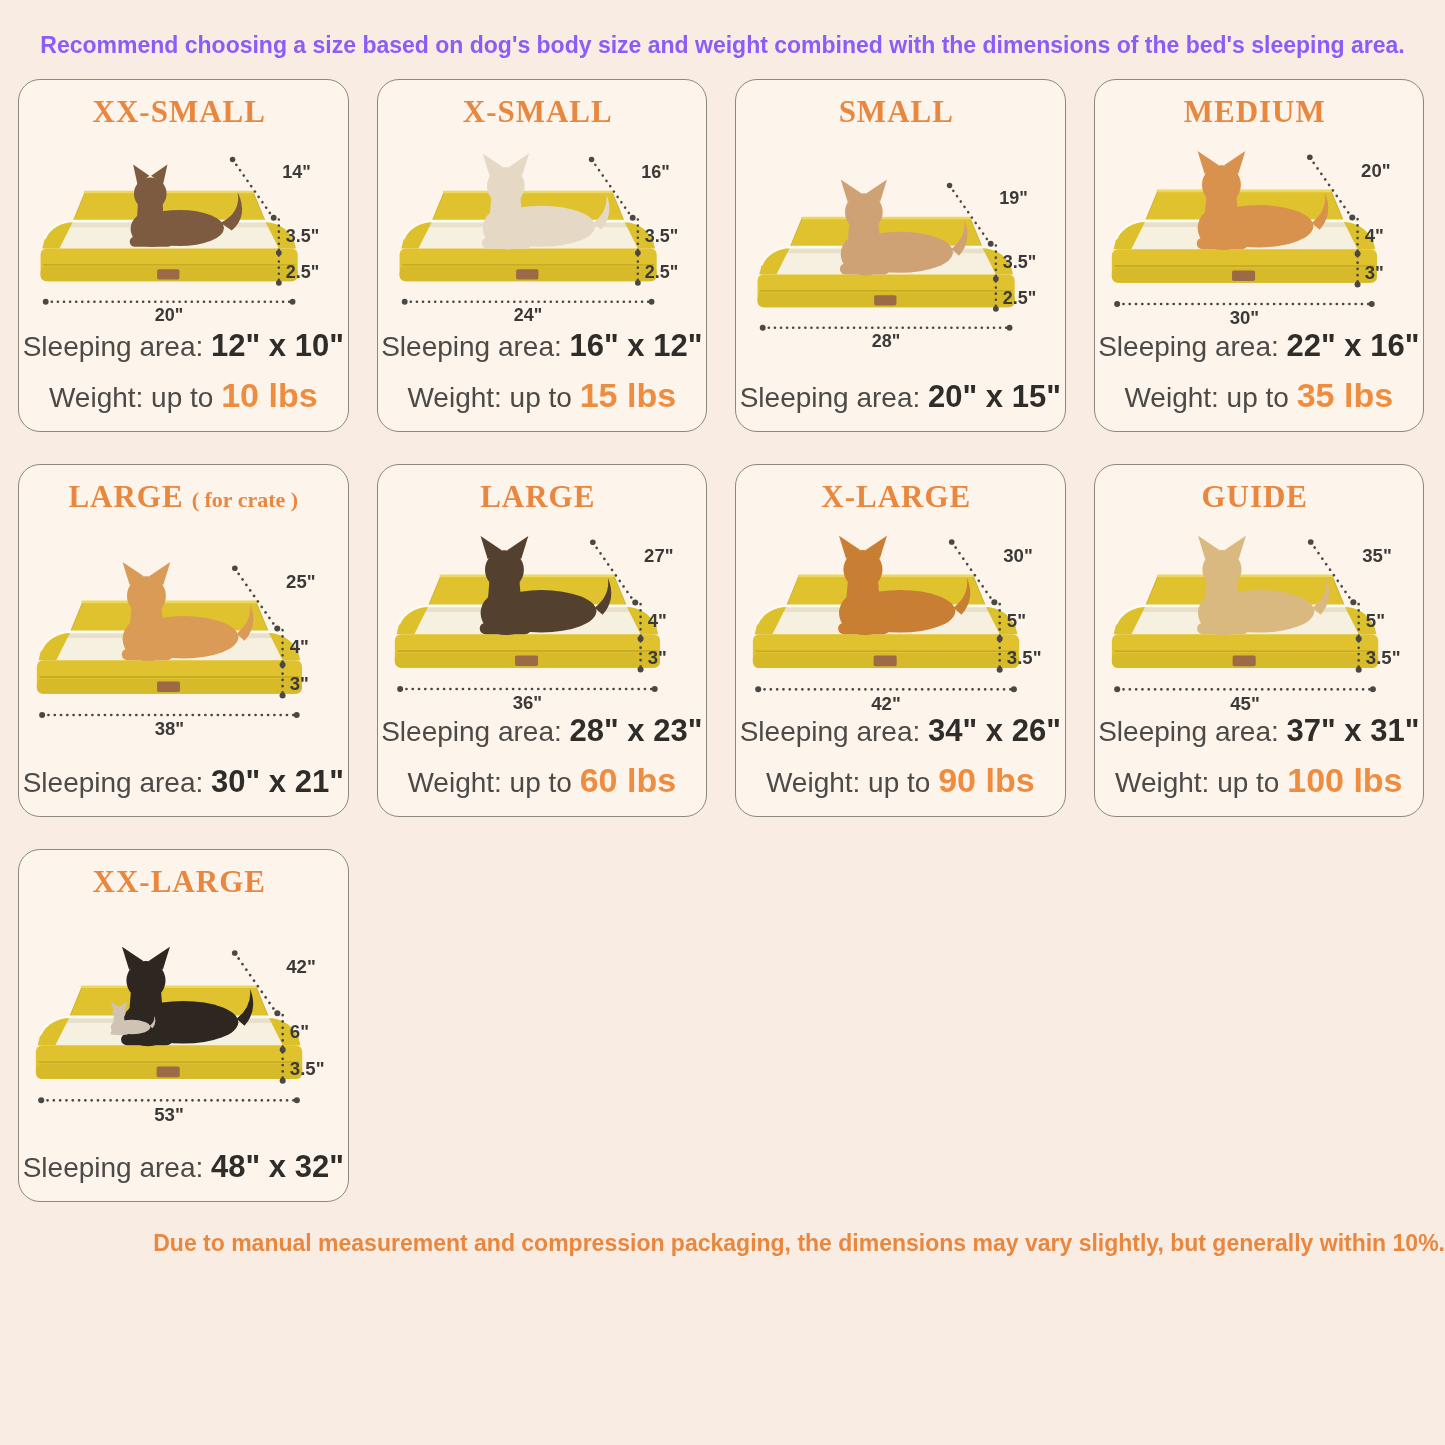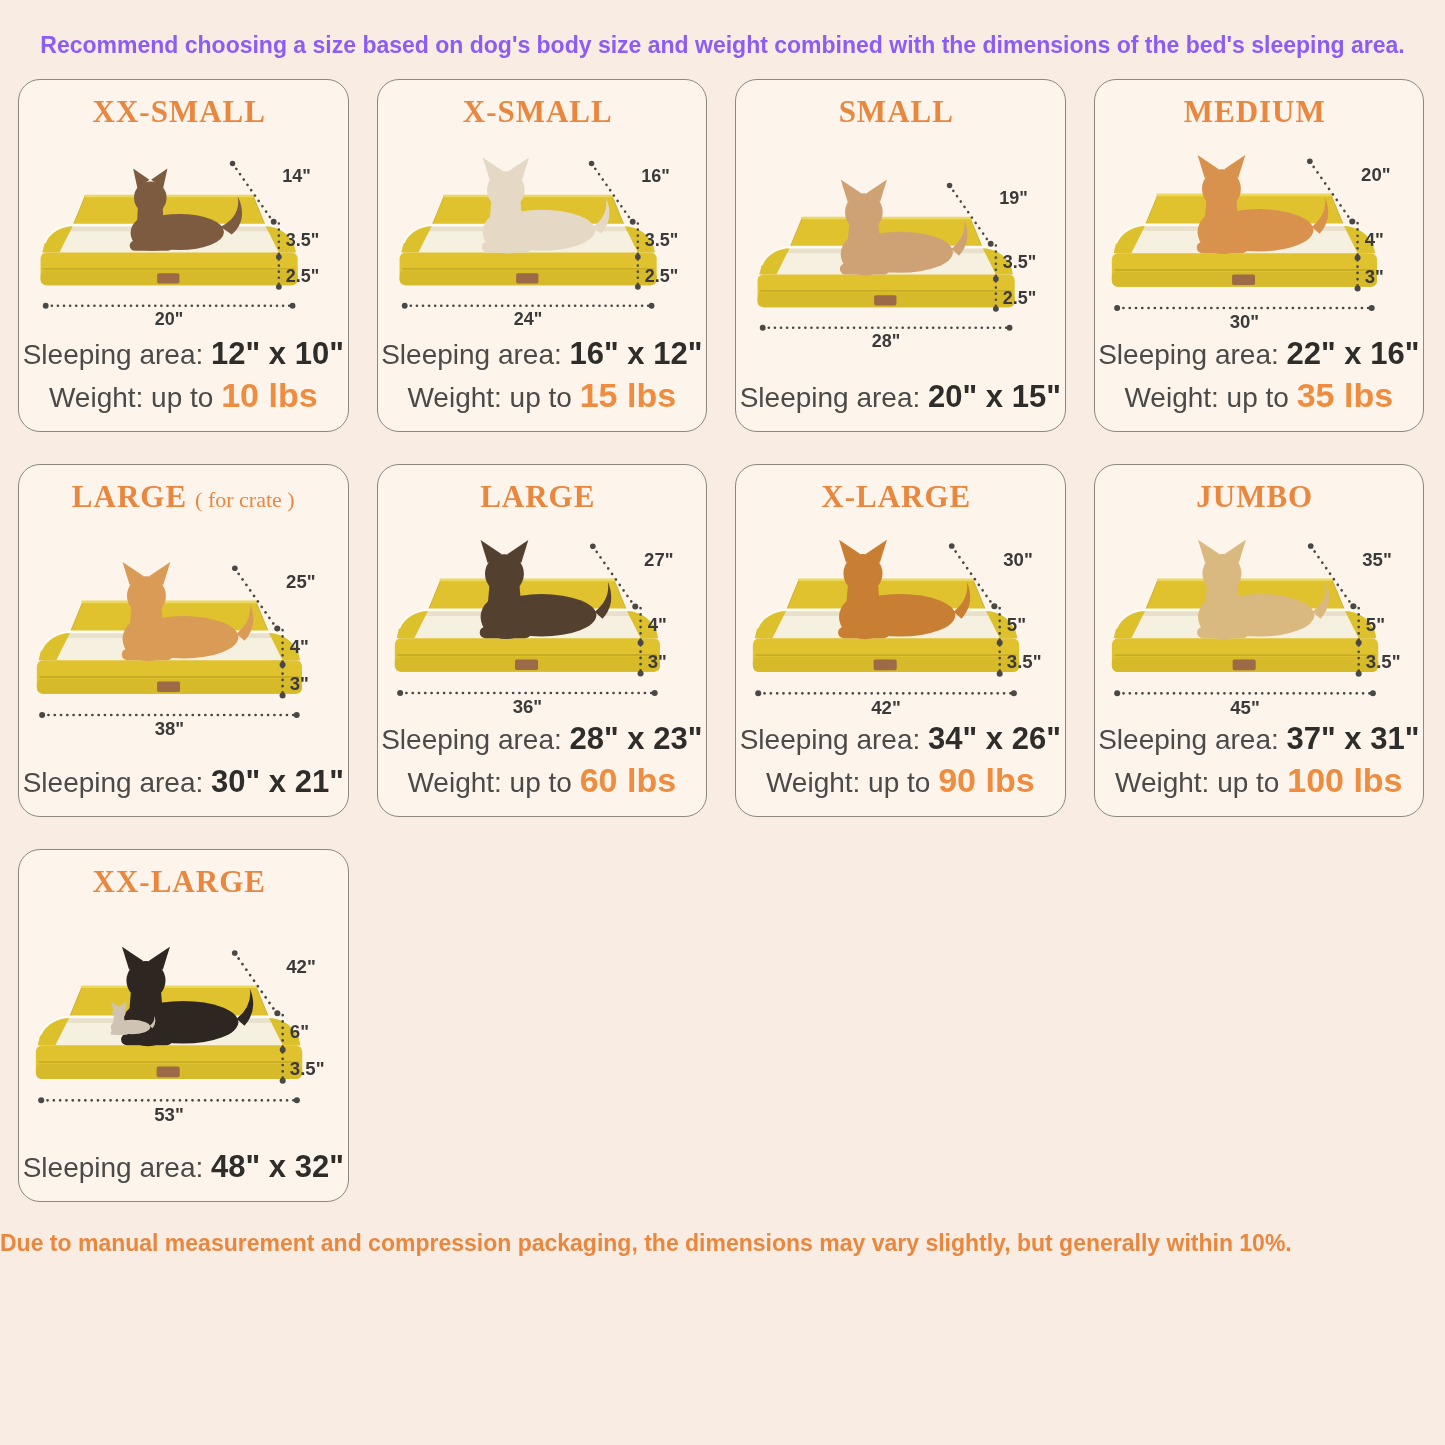--- a/index.html
+++ b/index.html
@@ -34,39 +34,39 @@
     display:flex; flex-direction:column; align-items:center;
     padding:14px 8px 16px 8px;
     overflow:hidden;
   }
   .card-title {
     font-family:"Liberation Serif","DejaVu Serif",serif;
     font-weight:700; font-size:31px; color:#e9873f;
     letter-spacing:1px;
     display:flex; align-items:baseline; gap:8px;
   }
-  .card-title .suffix { font-size:22px; letter-spacing:0; font-weight:400; }
+  .card-title .suffix { font-size:22px; letter-spacing:0; font-weight:700; }
   .figure {
     flex:1; width:100%;
     display:flex; align-items:center; justify-content:center;
     min-height:0;
   }
   .figure svg { height:192px; width:auto; display:block; }
   .grid .card:nth-child(n+4) .figure svg { height:198px; }
   .grid .card:nth-child(n+7) .figure svg { height:204px; }
   .dim {
     font-family:"Liberation Sans",sans-serif;
     font-size:21px; font-weight:700; fill:#3c3a38;
   }
   .sleep-line { font-size:28px; color:#4c4a47; margin-top:2px; white-space:nowrap; }
   .sleep-line b { font-size:31px; color:#2f2d2a; }
-  .weight-line { font-size:28px; color:#4c4a47; margin-top:4px; white-space:nowrap; }
+  .weight-line { font-size:28px; color:#4c4a47; margin-top:12px; white-space:nowrap; }
   .weight-line b.accent { font-size:34px; color:#ee8c3f; }
   .page-footer {
-    margin-top:28px; text-align:left;
+    margin-top:28px; text-align:right;
     font-size:23px; font-weight:700; color:#e9873f;
   }
   .defs-holder { position:absolute; width:0; height:0; overflow:hidden; }
 </style>
 </head>
 <body>
 
 <svg class="defs-holder" aria-hidden="true">
   <defs>
     <g id="bed">
@@ -258,21 +258,21 @@
         <text class="dim" x="296" y="170">3.5"</text>
         <text class="dim" x="160" y="221" text-anchor="middle">42"</text>
       </svg>
     </div>
     <p class="sleep-line"><span>Sleeping area:</span> <b>34" x 26"</b></p>
     <p class="weight-line"><span>Weight: up to</span> <b class="accent">90 lbs</b></p>
   </section>
 
   <section class="card">
     <h2 class="card-title">
-        <span>JUMBO</span>
+        <span>GUIDE</span>
         <span class="suffix"></span>
       </h2>
     <div class="figure">
       <svg viewBox="0 0 352 224">
         <use href="#bed"></use>
         <use href="#pet-dog" style="--pet:#d9b97f"></use>
         <text class="dim" x="292" y="54">35"</text>
         <text class="dim" x="296" y="128">5"</text>
         <text class="dim" x="296" y="170">3.5"</text>
         <text class="dim" x="160" y="221" text-anchor="middle">45"</text>

